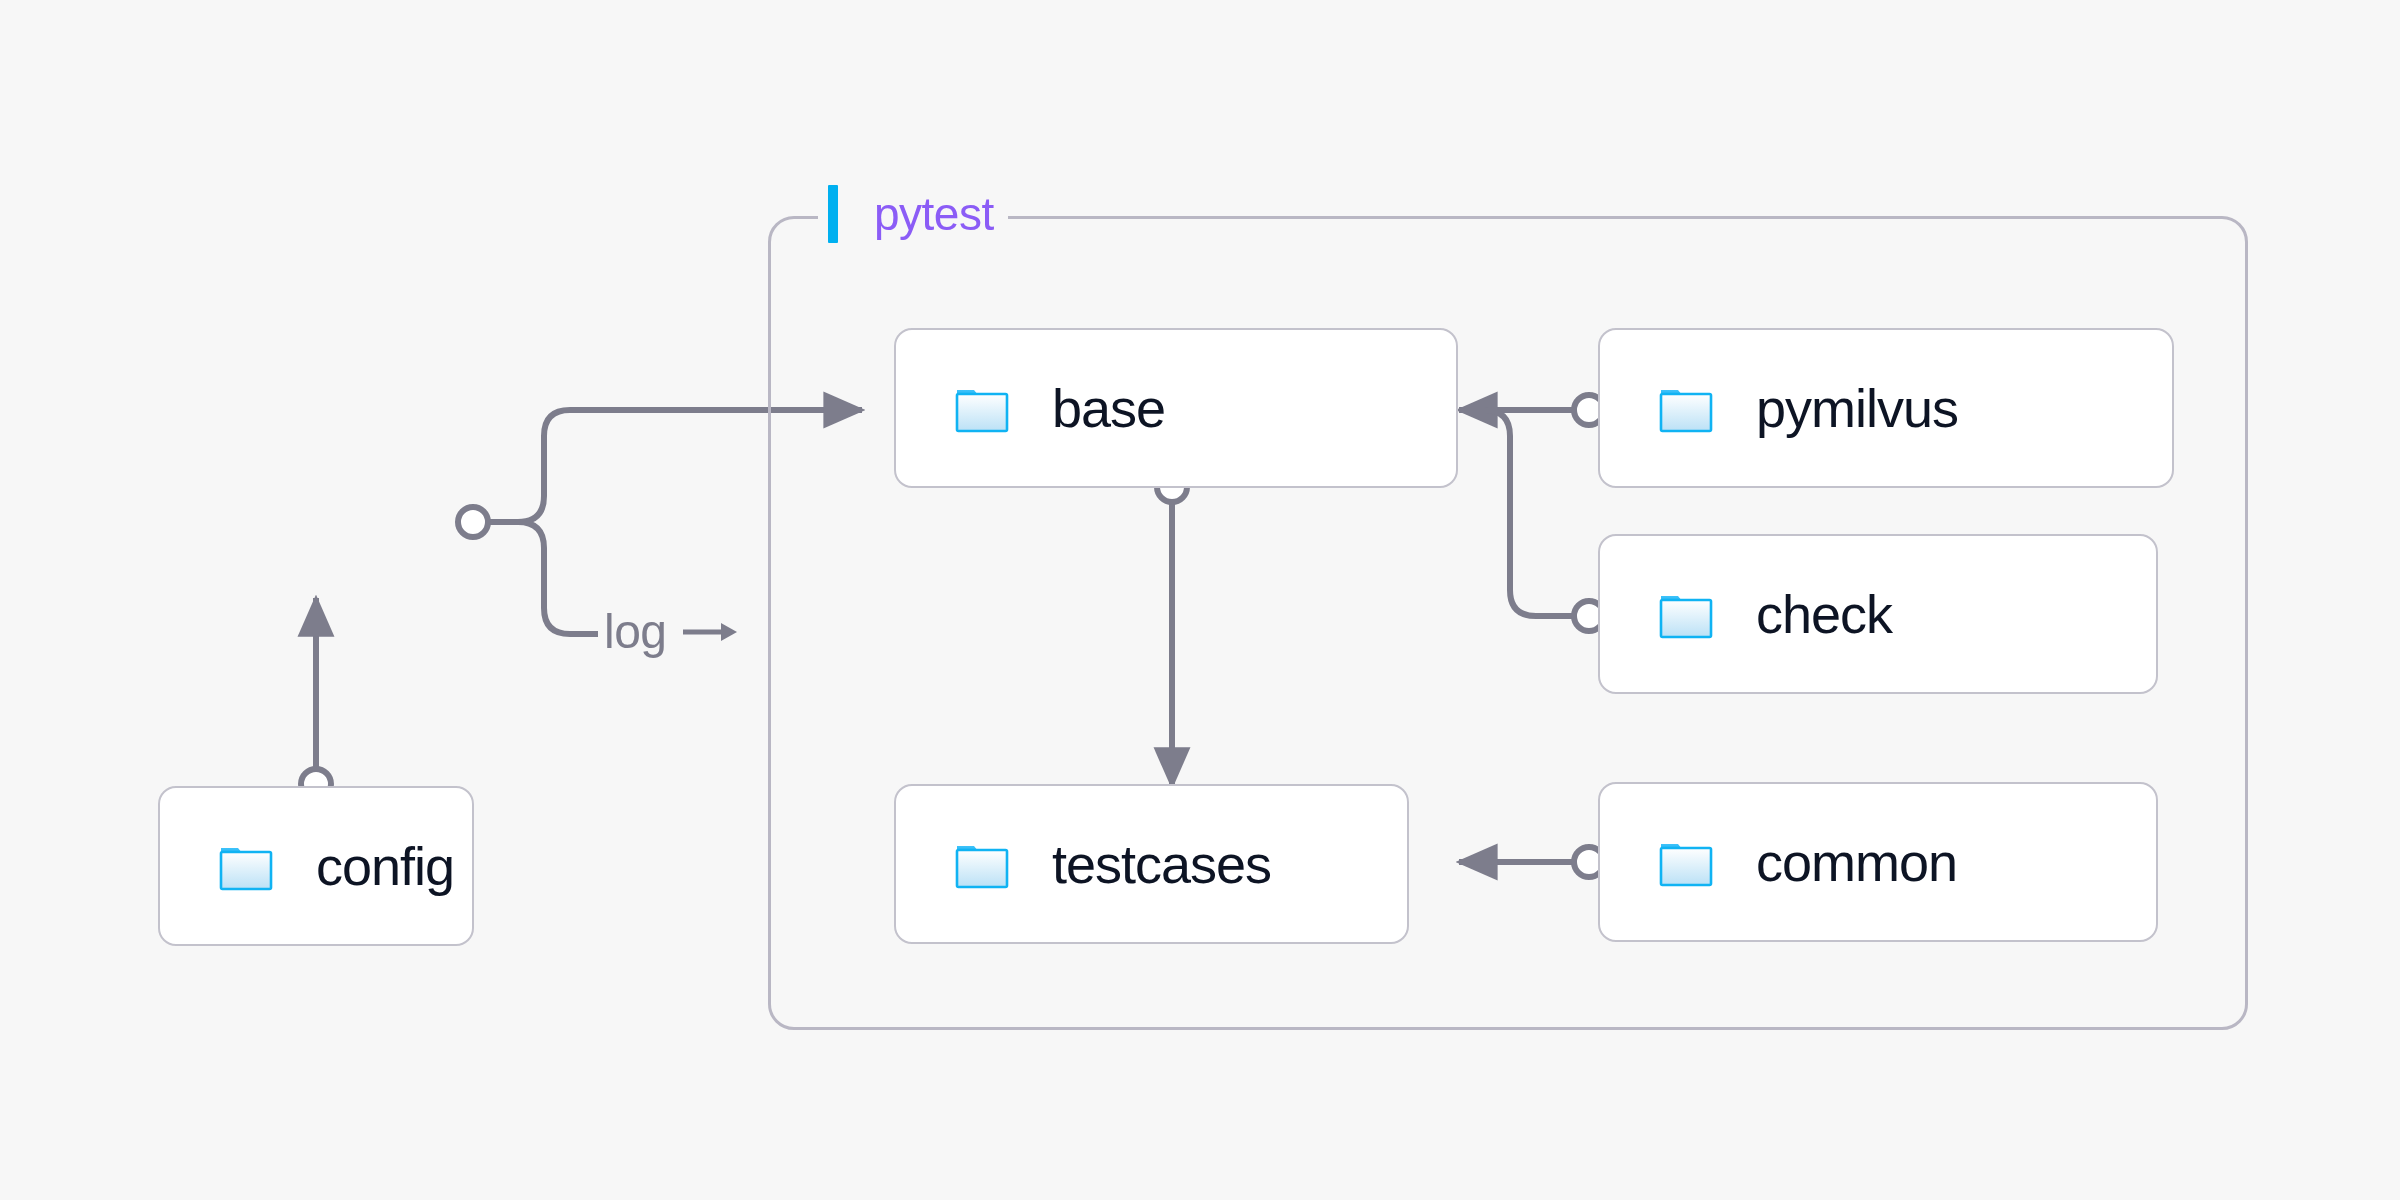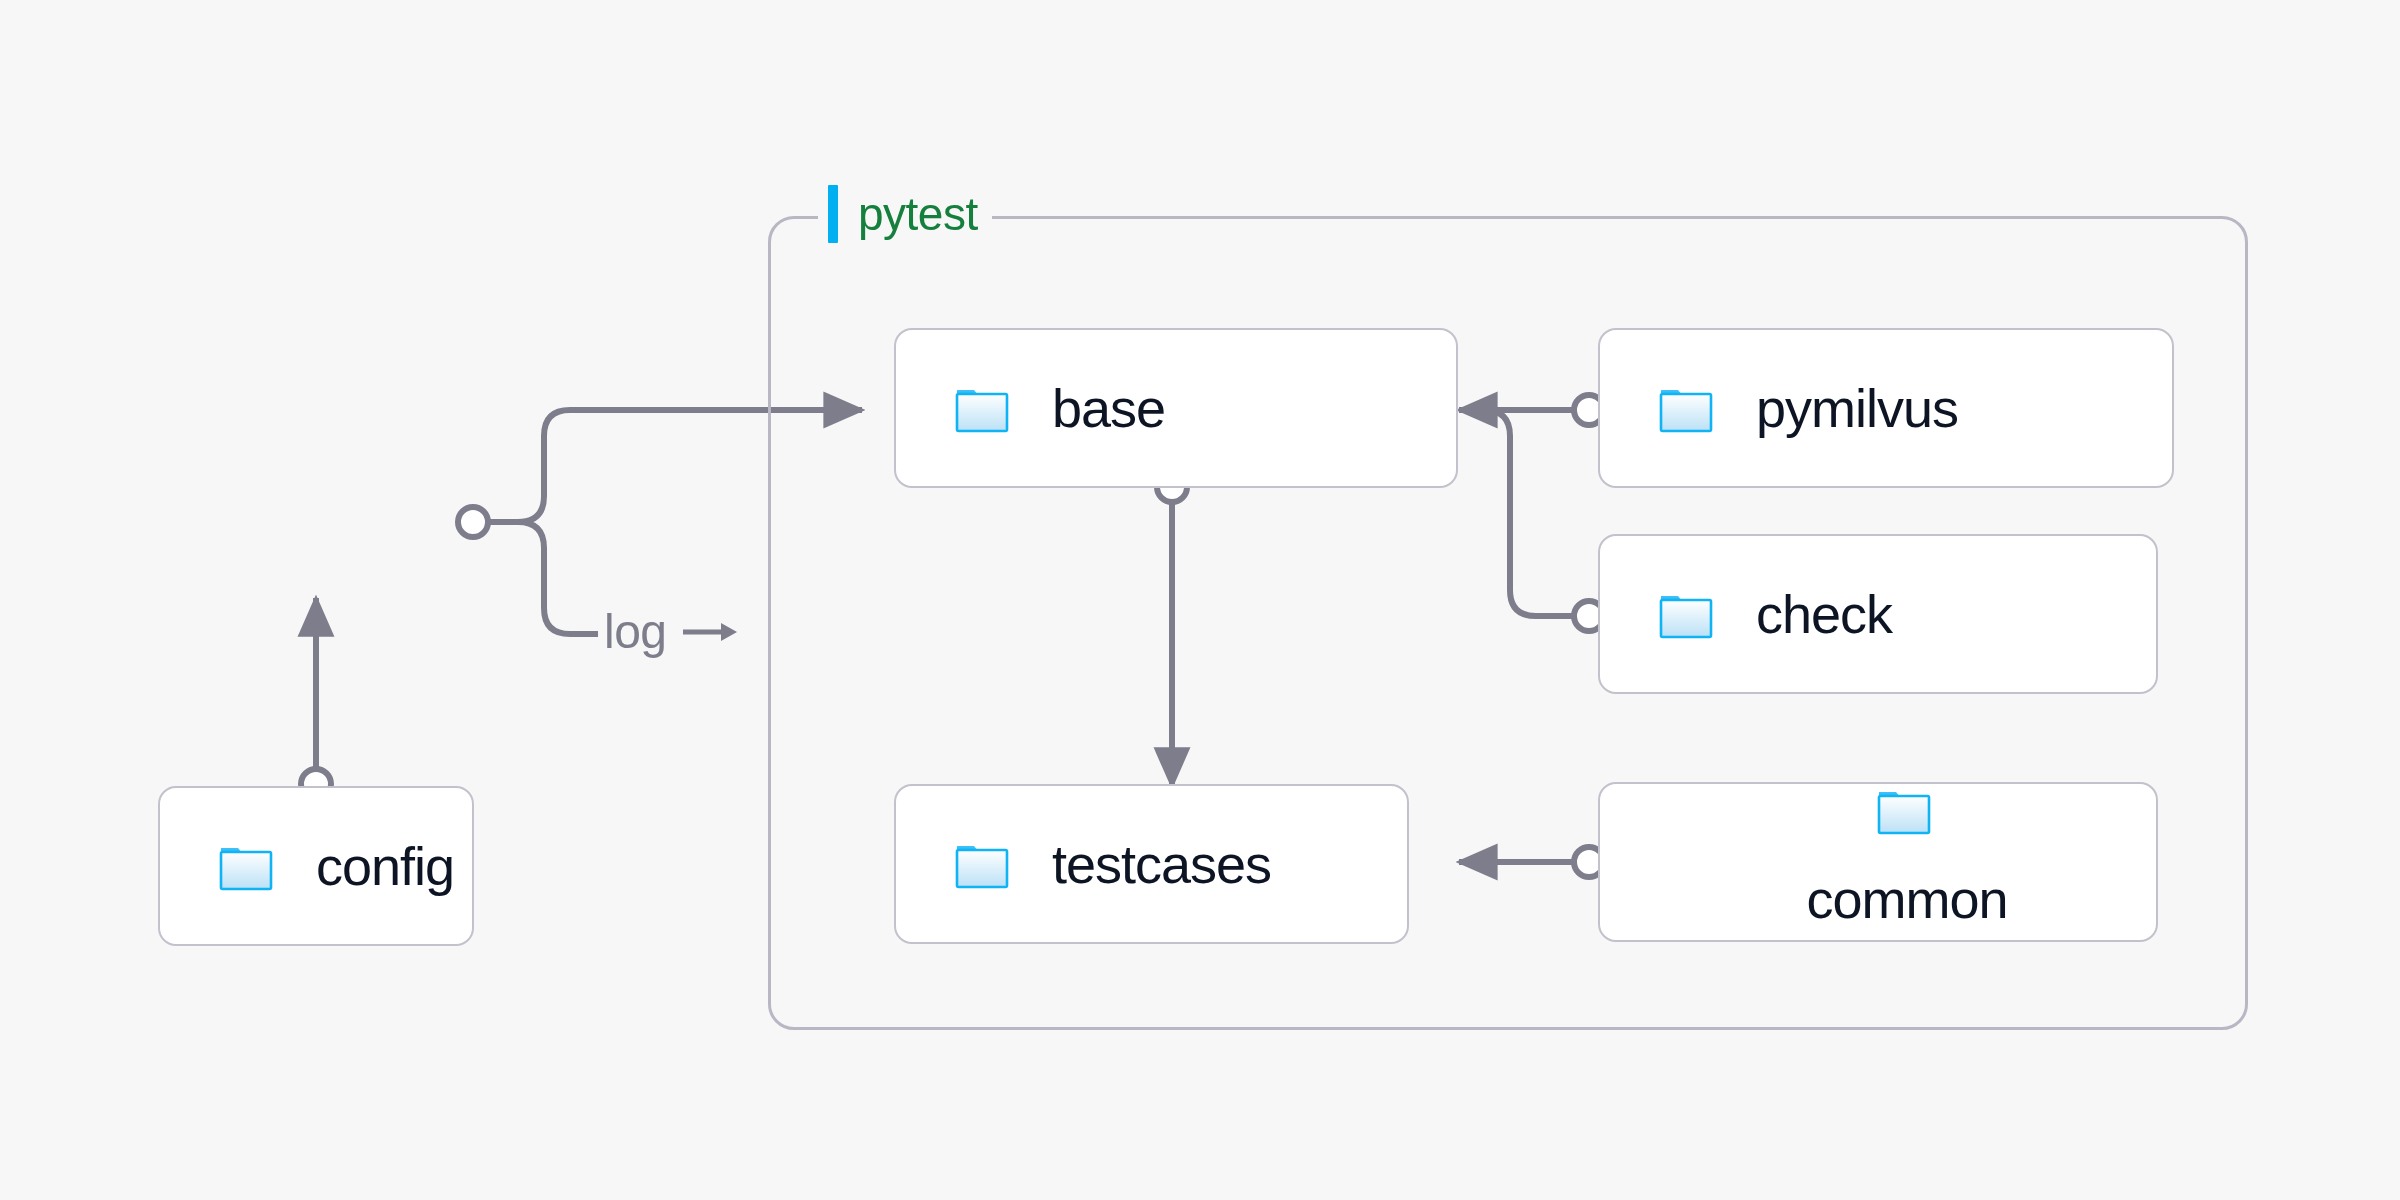--- a/index.html
+++ b/index.html
@@ -49,23 +49,24 @@
   }
   .group-accent {
     width: 10px;
     height: 58px;
     background: #00b0f0;
     border-radius: 1px;
     flex: 0 0 auto;
   }
   .group-title {
     font-size: 46px;
-    color: #15803d;
+    color: #8b5cf6;
     letter-spacing: -0.5px;
     line-height: 1;
+    margin-left: 16px;
   }
 
   
   .node {
     position: absolute;
     box-sizing: border-box;
     background: #ffffff;
     border: 2.5px solid #c3c2cc;
     border-radius: 18px;
     display: flex;
@@ -198,21 +199,21 @@
   </div>
 
   <div class="node" style="left:1598px; top:534px; width:560px; height:160px;">
     <svg class="folder-icon" viewBox="0 0 62 52">
       <path d="M3 8 h17 l4 5 h8 v5 h-29 z" fill="url(#folderTabGrad)"></path>
       <rect x="3" y="12" width="50" height="37" rx="1.5" fill="url(#folderGrad)" stroke="#10b3f3" stroke-width="2.6"></rect>
     </svg>
     <span class="node-label">check</span>
   </div>
 
-  <div class="node" style="left:1598px; top:782px; width:560px; height:160px;flex-direction:column;">
+  <div class="node" style="left:1598px; top:782px; width:560px; height:160px;">
     <svg class="folder-icon" viewBox="0 0 62 52">
       <path d="M3 8 h17 l4 5 h8 v5 h-29 z" fill="url(#folderTabGrad)"></path>
       <rect x="3" y="12" width="50" height="37" rx="1.5" fill="url(#folderGrad)" stroke="#10b3f3" stroke-width="2.6"></rect>
     </svg>
     <span class="node-label">common</span>
   </div>
 
   <div class="edge-label" style="left:604px; top:608px;">
     <span>log</span>
     <svg class="edge-label-arrow" viewBox="0 0 54 26">

